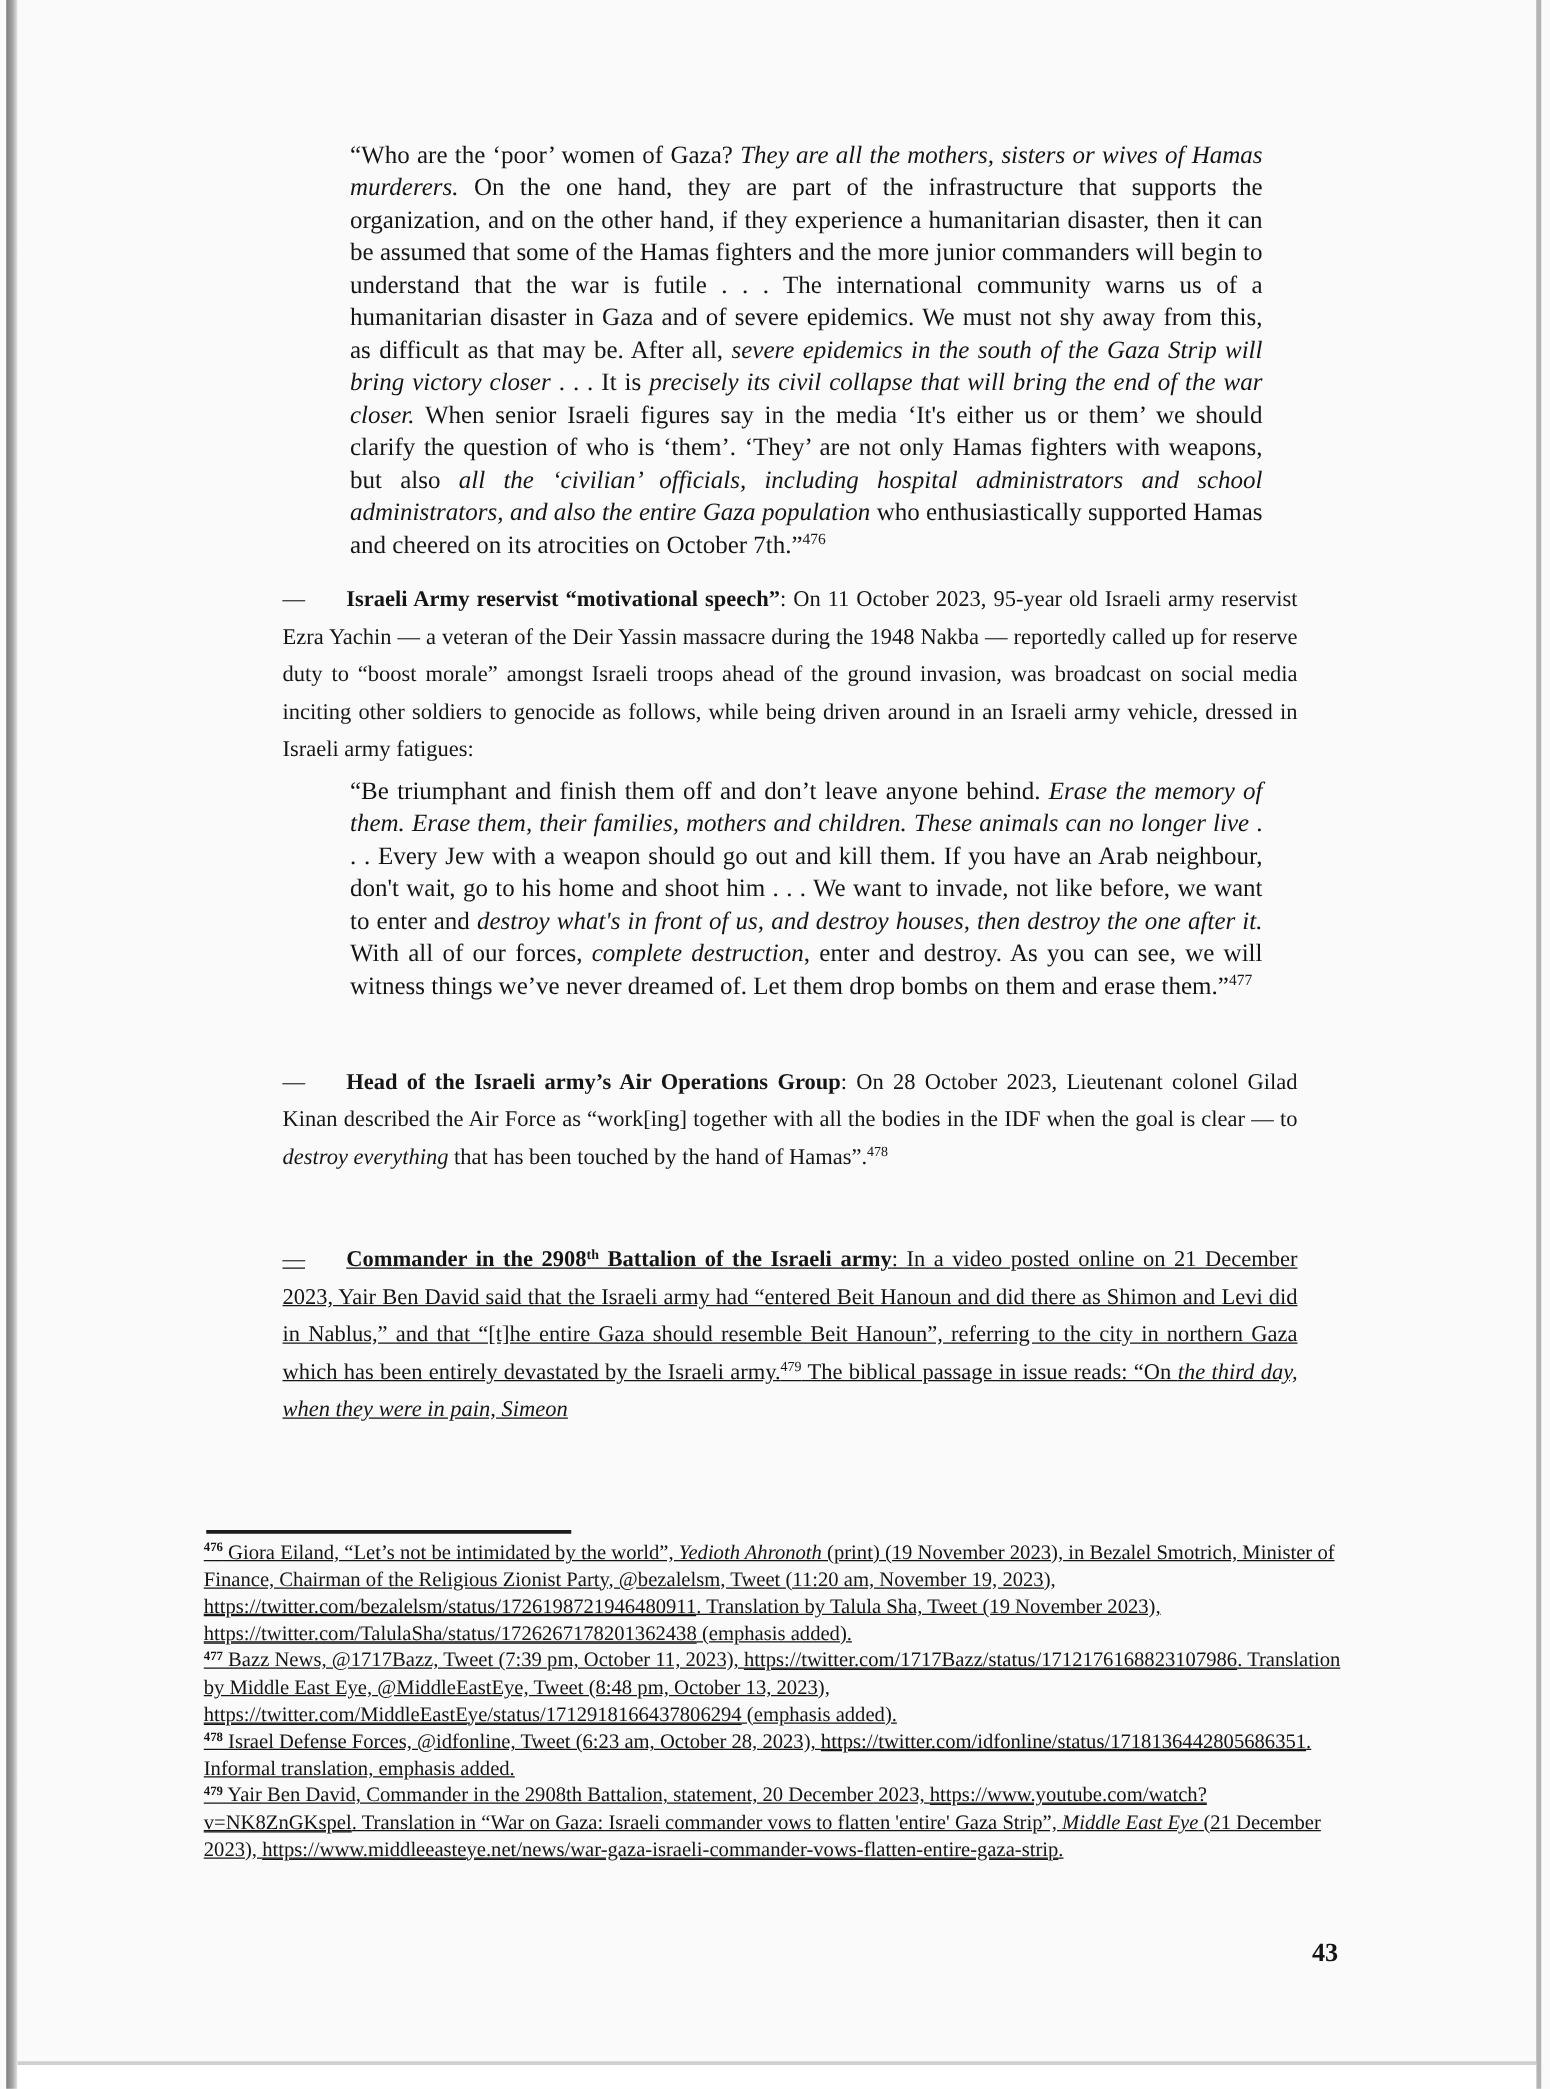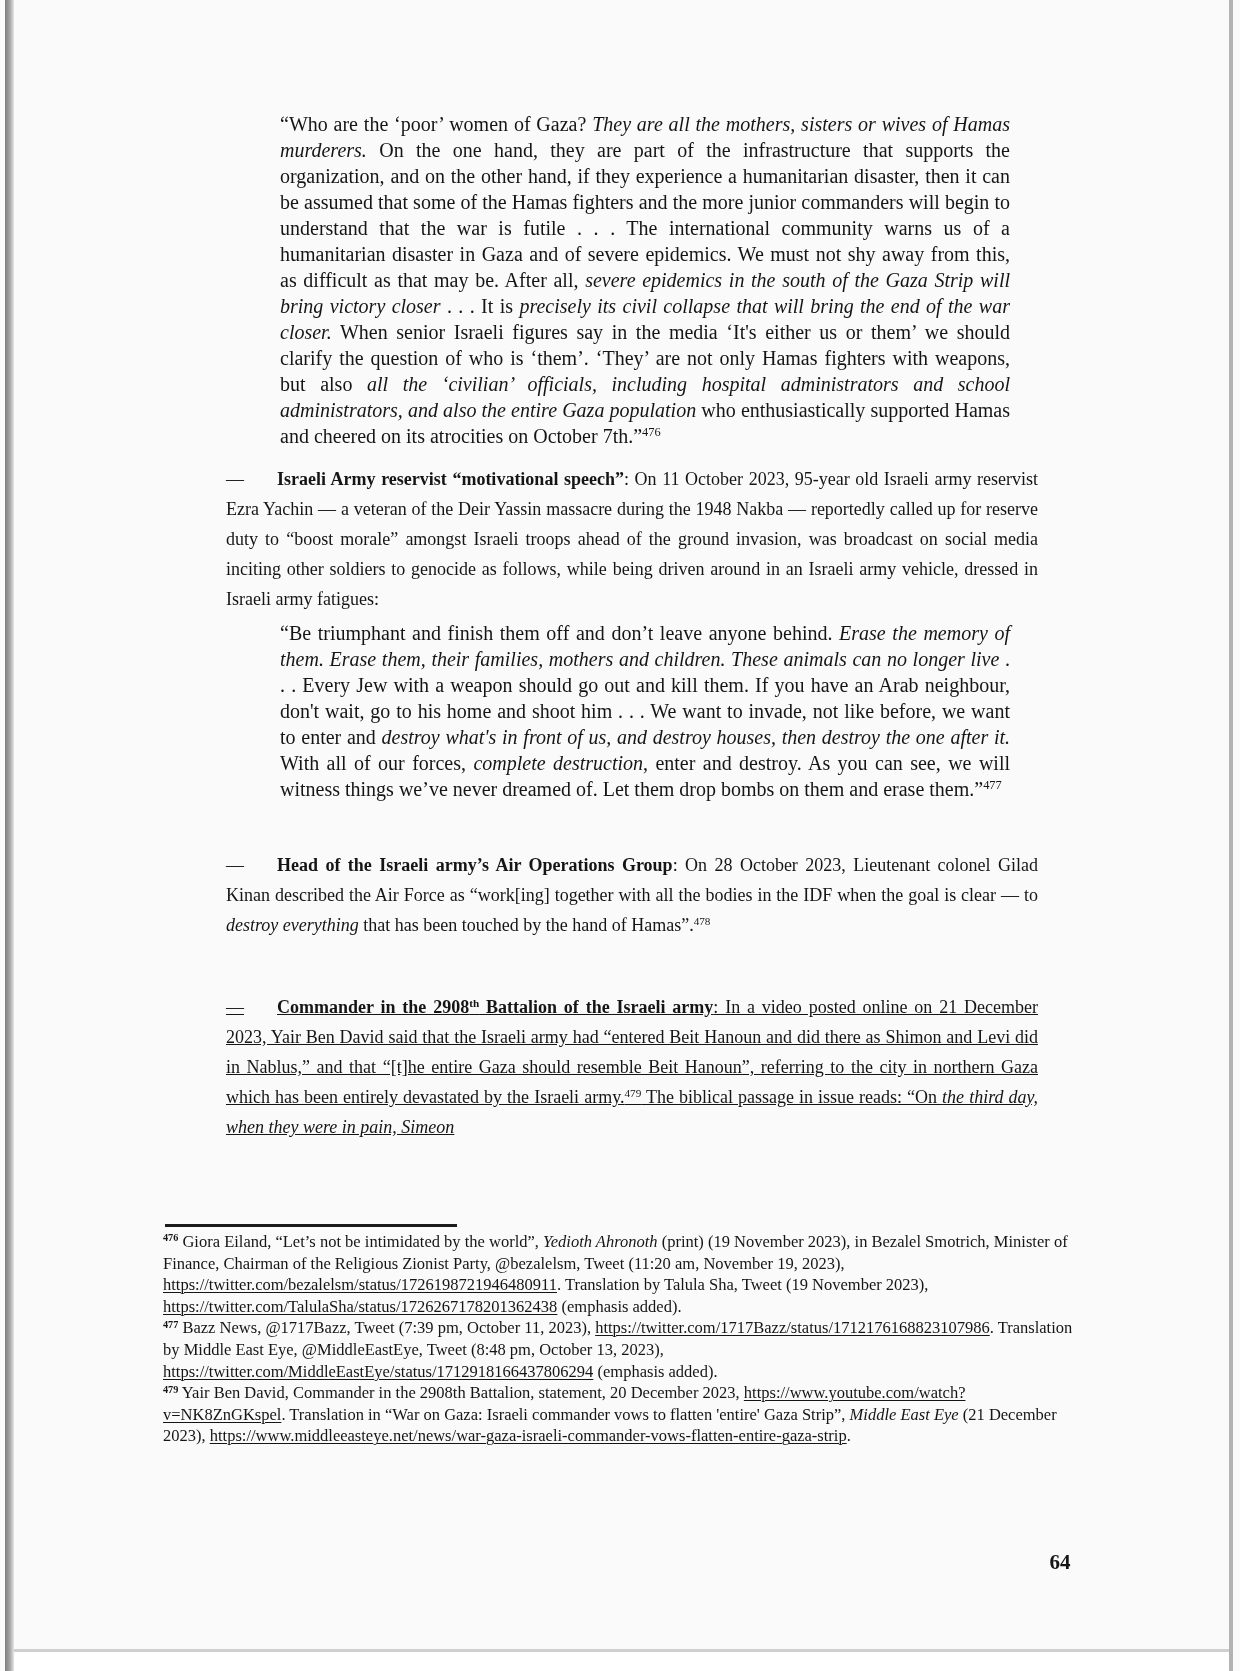--- a/index.html
+++ b/index.html
@@ -28,21 +28,21 @@
   #blk-item-2908-battalion{top:992px;text-decoration:underline;}
 
   .it{font-style:italic;}
   .bd{font-weight:bold;}
   .sup{font-size:0.62em;position:relative;top:-0.55em;line-height:0;margin-top:12px;}
   .tab{display:inline-block;width:33px;}
 
   #footnote-rule{position:absolute;left:165px;top:1224px;width:292px;height:3px;background:#1c1c1c;}
   #footnotes{position:absolute;left:163px;top:1231px;width:915px;
     font-size:16.5px;line-height:21.6px;text-align:left;}
-  #footnotes .fn{margin:0;}
+  #footnotes .fn{margin:0;text-decoration:underline;}
   #footnotes .sup{font-weight:bold;}
   .lnk{color:inherit;text-decoration:underline;text-decoration-thickness:1.4px;text-underline-offset:2px;cursor:pointer;}
 
   #page-number{position:absolute;left:1038px;top:1550px;width:44px;
     font-size:21px;font-weight:bold;text-align:center;}
 </style>
 </head>
 <body>
 
 <div class="edge-left"></div>
@@ -55,16 +55,17 @@
       <div id="blk-quote-eiland" class="block quote"><span>“Who are the ‘poor’ women of Gaza? </span><span class="it">They are all the mothers, sisters or wives of Hamas murderers.</span><span> On the one hand, they are part of the infrastructure that supports the organization, and on the other hand, if they experience a humanitarian disaster, then it can be assumed that some of the Hamas fighters and the more junior commanders will begin to understand that the war is futile . . . The international community warns us of a humanitarian disaster in Gaza and of severe epidemics. We must not shy away from this, as difficult as that may be. After all, </span><span class="it">severe epidemics in the south of the Gaza Strip will bring victory closer</span><span> . . . It is </span><span class="it">precisely its civil collapse that will bring the end of the war closer.</span><span> When senior Israeli figures say in the media ‘It's either us or them’ we should clarify the question of who is ‘them’. ‘They’ are not only Hamas fighters with weapons, but also </span><span class="it">all the ‘civilian’ officials, including hospital administrators and school administrators, and also the entire Gaza population</span><span> who enthusiastically supported Hamas and cheered on its atrocities on October 7th.”</span><span class="sup">476</span></div>
       <div id="blk-item-reservist" class="block para"><span>—</span><span class="tab"></span><span class="bd">Israeli Army reservist “motivational speech”</span><span>: On 11 October 2023, 95-year old Israeli army reservist Ezra Yachin — a veteran of the Deir Yassin massacre during the 1948 Nakba — reportedly called up for reserve duty to “boost morale” amongst Israeli troops ahead of the ground invasion, was broadcast on social media inciting other soldiers to genocide as follows, while being driven around in an Israeli army vehicle, dressed in Israeli army fatigues:</span></div>
       <div id="blk-quote-yachin" class="block quote"><span>“Be triumphant and finish them off and don’t leave anyone behind. </span><span class="it">Erase the memory of them. Erase them, their families, mothers and children. These animals can no longer live</span><span> . . . Every Jew with a weapon should go out and kill them. If you have an Arab neighbour, don't wait, go to his home and shoot him . . . We want to invade, not like before, we want to enter and </span><span class="it">destroy what's in front of us, and destroy houses, then destroy the one after it.</span><span> With all of our forces, </span><span class="it">complete destruction</span><span>, enter and destroy. As you can see, we will witness things we’ve never dreamed of. Let them drop bombs on them and erase them.”</span><span class="sup">477</span></div>
       <div id="blk-item-air-operations" class="block para"><span>—</span><span class="tab"></span><span class="bd">Head of the Israeli army’s Air Operations Group</span><span>: On 28 October 2023, Lieutenant colonel Gilad Kinan described the Air Force as “work[ing] together with all the bodies in the IDF when the goal is clear — to </span><span class="it">destroy everything</span><span> that has been touched by the hand of Hamas”.</span><span class="sup">478</span></div>
       <div id="blk-item-2908-battalion" class="block para"><span>—</span><span class="tab"></span><span class="bd">Commander in the 2908</span><span class="bd sup">th</span><span class="bd"> Battalion of the Israeli army</span><span>: In a video posted online on 21 December 2023, Yair Ben David said that the Israeli army had “entered Beit Hanoun and did there as Shimon and Levi did in Nablus,” and that “[t]he entire Gaza should resemble Beit Hanoun”, referring to the city in northern Gaza which has been entirely devastated by the Israeli army.</span><span class="sup">479</span><span> The biblical passage in issue reads: “On </span><span class="it">the third day, when they were in pain, Simeon</span></div>
     </div>
   <div id="footnote-rule"></div>
   <section id="footnotes">
       <div class="fn"><span class="sup">476</span><span> Giora Eiland, “Let’s not be intimidated by the world”, </span><span class="it">Yedioth Ahronoth</span><span> (print) (19 November 2023), in Bezalel Smotrich, Minister of Finance, Chairman of the Religious Zionist Party, @bezalelsm, Tweet (11:20 am, November 19, 2023), </span><a class="lnk">https://twitter.com/bezalelsm/status/1726198721946480911</a><span>. Translation by Talula Sha, Tweet (19 November 2023), </span><a class="lnk">https://twitter.com/TalulaSha/status/1726267178201362438</a><span> (emphasis added).</span></div>
       <div class="fn"><span class="sup">477</span><span> Bazz News, @1717Bazz, Tweet (7:39 pm, October 11, 2023), </span><a class="lnk">https://twitter.com/1717Bazz/status/1712176168823107986</a><span>. Translation by Middle East Eye, @MiddleEastEye, Tweet (8:48 pm, October 13, 2023), </span><a class="lnk">https://twitter.com/MiddleEastEye/status/1712918166437806294</a><span> (emphasis added).</span></div>
+      <div class="fn"><span class="sup">478</span><span> Israel Defense Forces, @idfonline, Tweet (6:23 am, October 28, 2023), </span><a class="lnk">https://twitter.com/idfonline/status/1718136442805686351</a><span>. Informal translation, emphasis added.</span></div>
       <div class="fn"><span class="sup">479</span><span> Yair Ben David, Commander in the 2908th Battalion, statement, 20 December 2023, </span><a class="lnk">https://www.youtube.com/watch?v=NK8ZnGKspel</a><span>. Translation in “War on Gaza: Israeli commander vows to flatten 'entire' Gaza Strip”, </span><span class="it">Middle East Eye</span><span> (21 December 2023), </span><a class="lnk">https://www.middleeasteye.net/news/war-gaza-israeli-commander-vows-flatten-entire-gaza-strip</a><span>.</span></div>
     </section>
-  <div id="page-number">64</div>
+  <div id="page-number">43</div>
 </main>
 
 </body></html>

